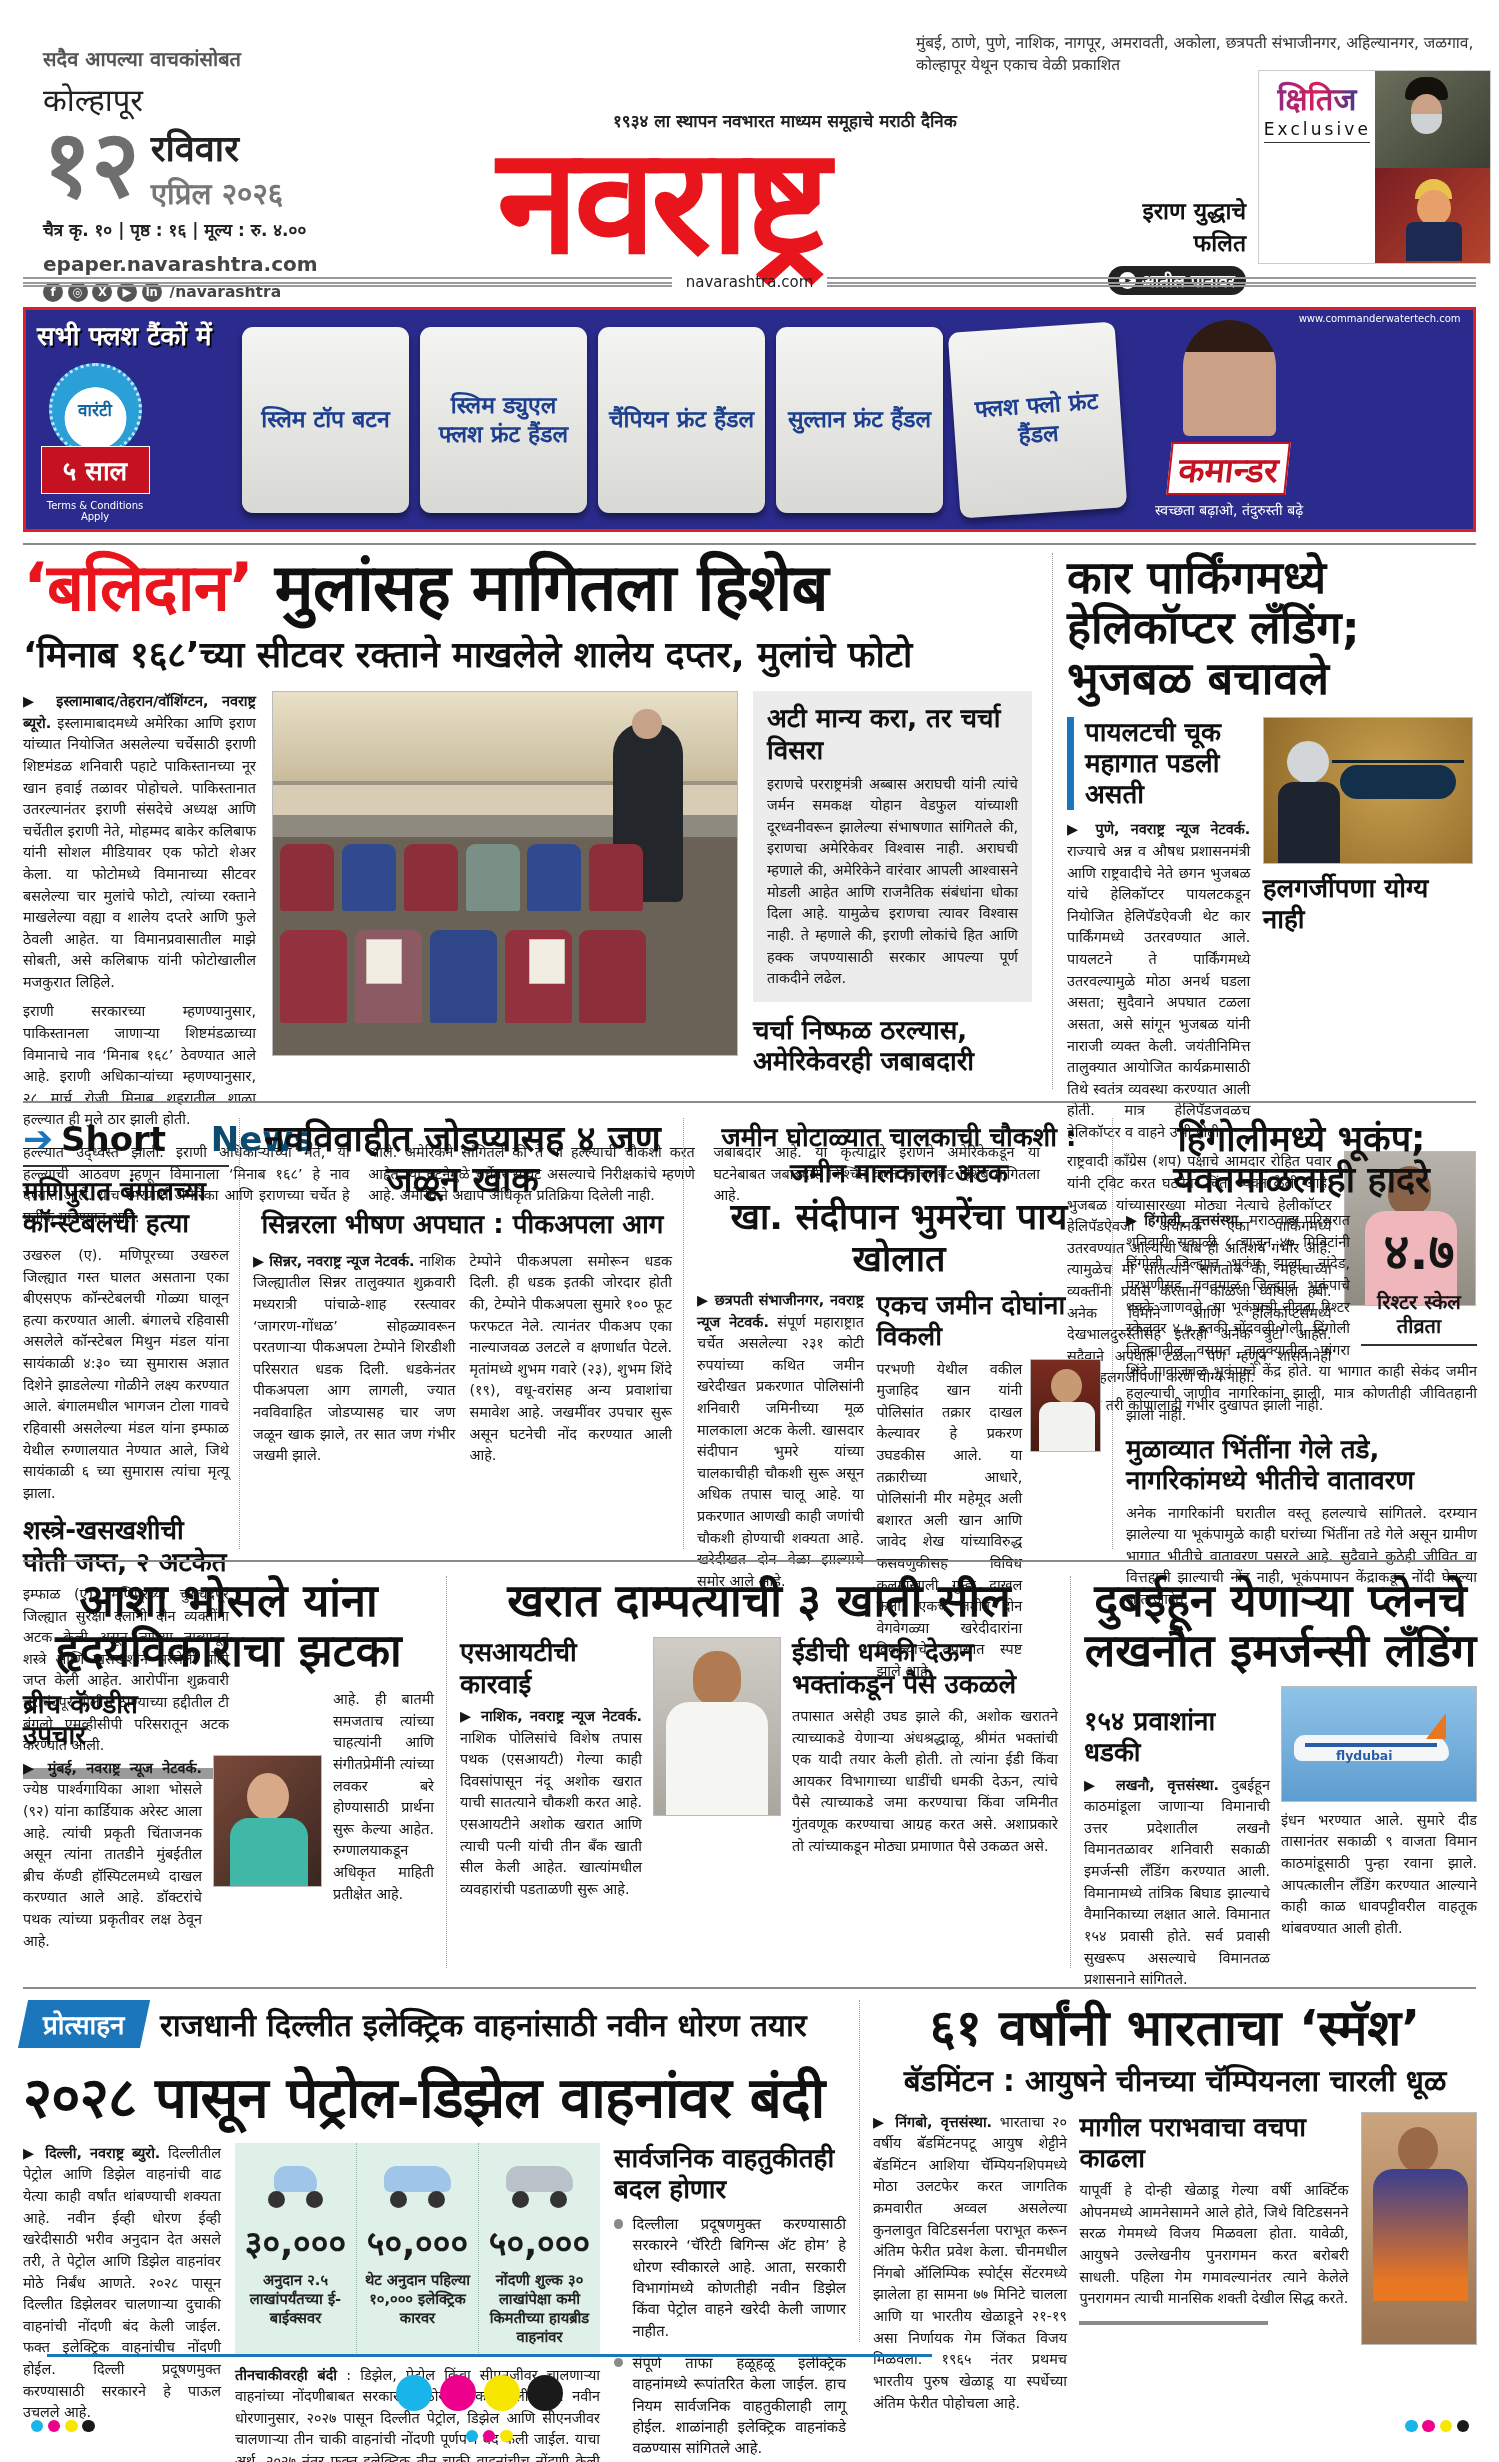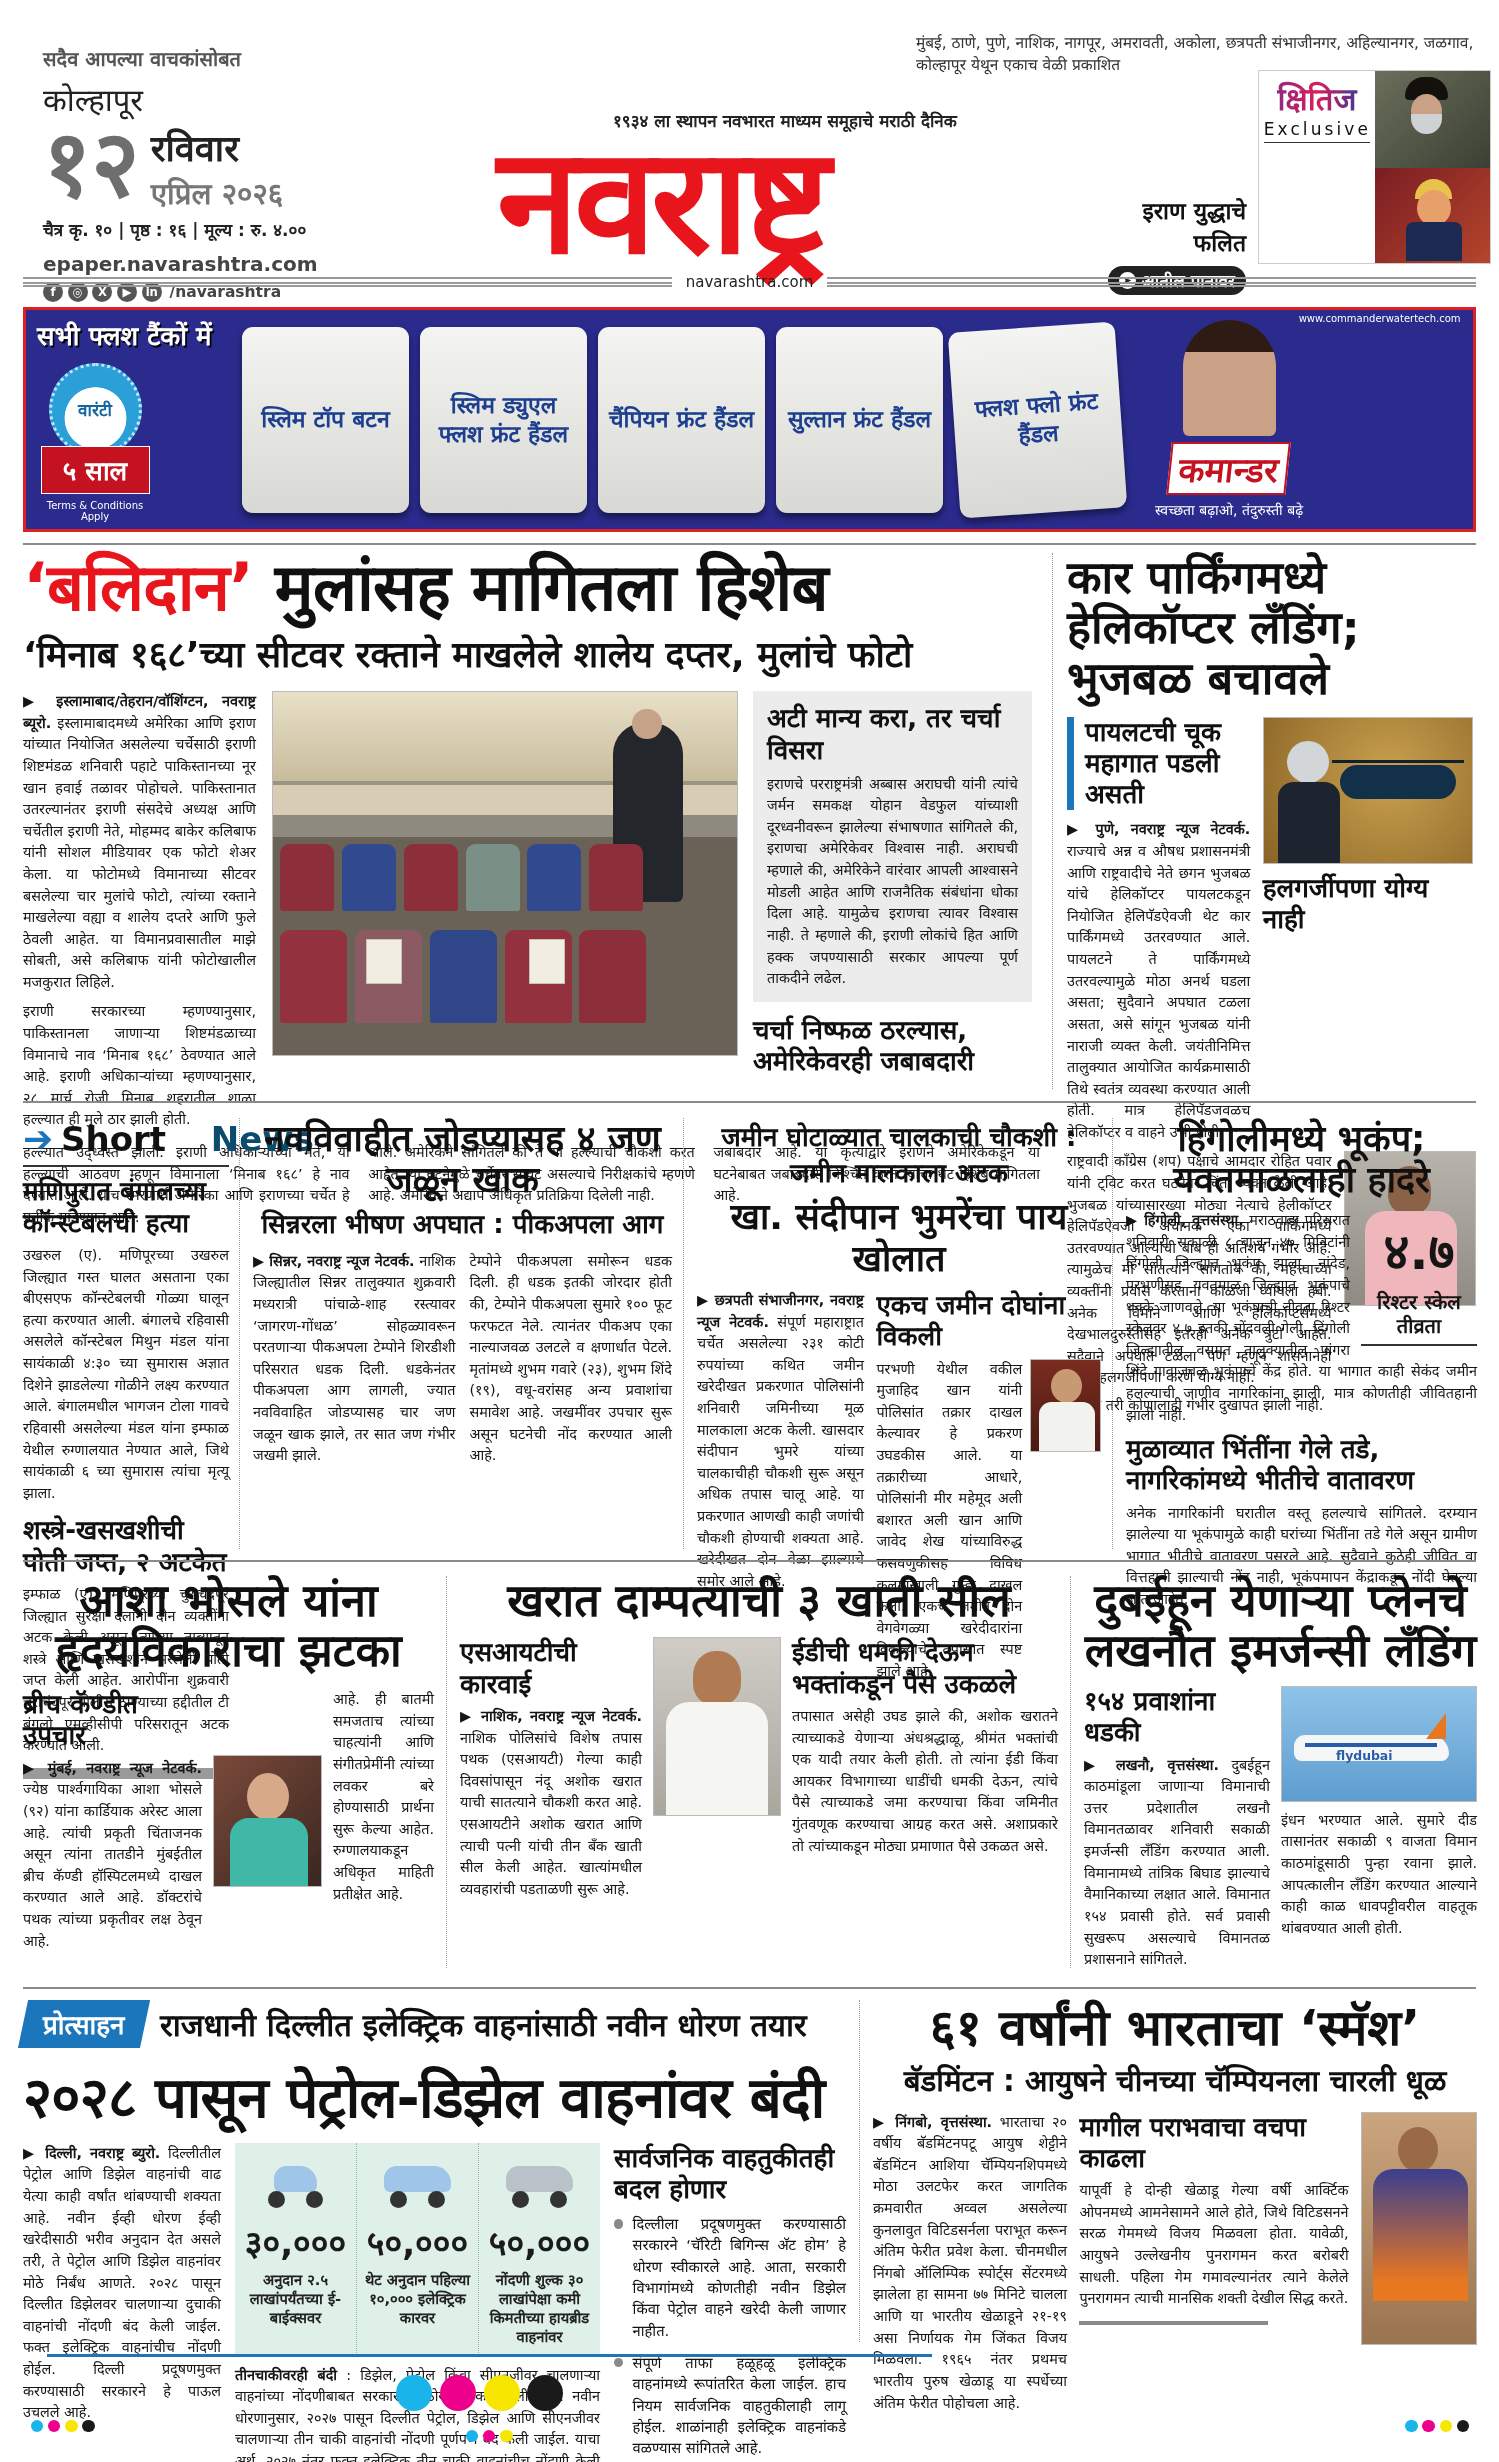--- a/index.html
+++ b/index.html
@@ -390,21 +390,21 @@
         <div class="h-m">ईडीची धमकी देऊन भक्तांकडून पैसे उकळले</div>
         <div class="body-t" style="margin-top:6.2px;">तपासात असेही उघड झाले की, अशोक खरातने त्याच्याकडे येणाऱ्या अंधश्रद्धाळू, श्रीमंत भक्तांची एक यादी तयार केली होती. तो त्यांना ईडी किंवा आयकर विभागाच्या धाडींची धमकी देऊन, त्यांचे पैसे त्याच्याकडे जमा करण्याचा किंवा जमिनीत गुंतवणूक करण्याचा आग्रह करत असे. अशाप्रकारे तो त्यांच्याकडून मोठ्या प्रमाणात पैसे उकळत असे.</div>
       </div>
     </div>
   </div>
   <div class="abs vdot" style="left:1070px; top:1576px; height:392px;"></div>
 
   <div class="abs" style="left:1084px; top:1576px; width:393px;">
     <div class="h-xl" style="text-align:center;">दुबईहून येणाऱ्या प्लेनचे लखनौत इमर्जन्सी लँडिंग</div>
     <div style="display:flex; gap:11px; margin-top:9.3px;">
-      <div style="width:186px;">
+      <div style="width:186px;margin-top:20px;">
         <div class="h-m">१५४ प्रवाशांना धडकी</div>
         <div class="body-t" style="margin-top:6.2px;">
           <b>▶ लखनौ, वृत्तसंस्था.</b>
           <span>दुबईहून काठमांडूला जाणाऱ्या विमानाची उत्तर प्रदेशातील लखनौ विमानतळावर शनिवारी सकाळी इमर्जन्सी लँडिंग करण्यात आली. विमानामध्ये तांत्रिक बिघाड झाल्याचे वैमानिकाच्या लक्षात आले. विमानात १५४ प्रवासी होते. सर्व प्रवासी सुखरूप असल्याचे विमानतळ प्रशासनाने सांगितले.</span>
         </div>
       </div>
       <div style="flex:1;">
         <div class="photo" style="width:100%; height:116px; background:linear-gradient(180deg,#8fc3e8,#5e9dd0);">
           <span class="figure" style="left:12.4px; top:48px; width:155px; height:26px; background:#f4f6f8; border-radius:14px 23px 9.3px 9.3px;"></span>
           <span class="figure" style="left:23px; top:56px; width:132px; height:3.9px; background:#2a5da8;"></span>

